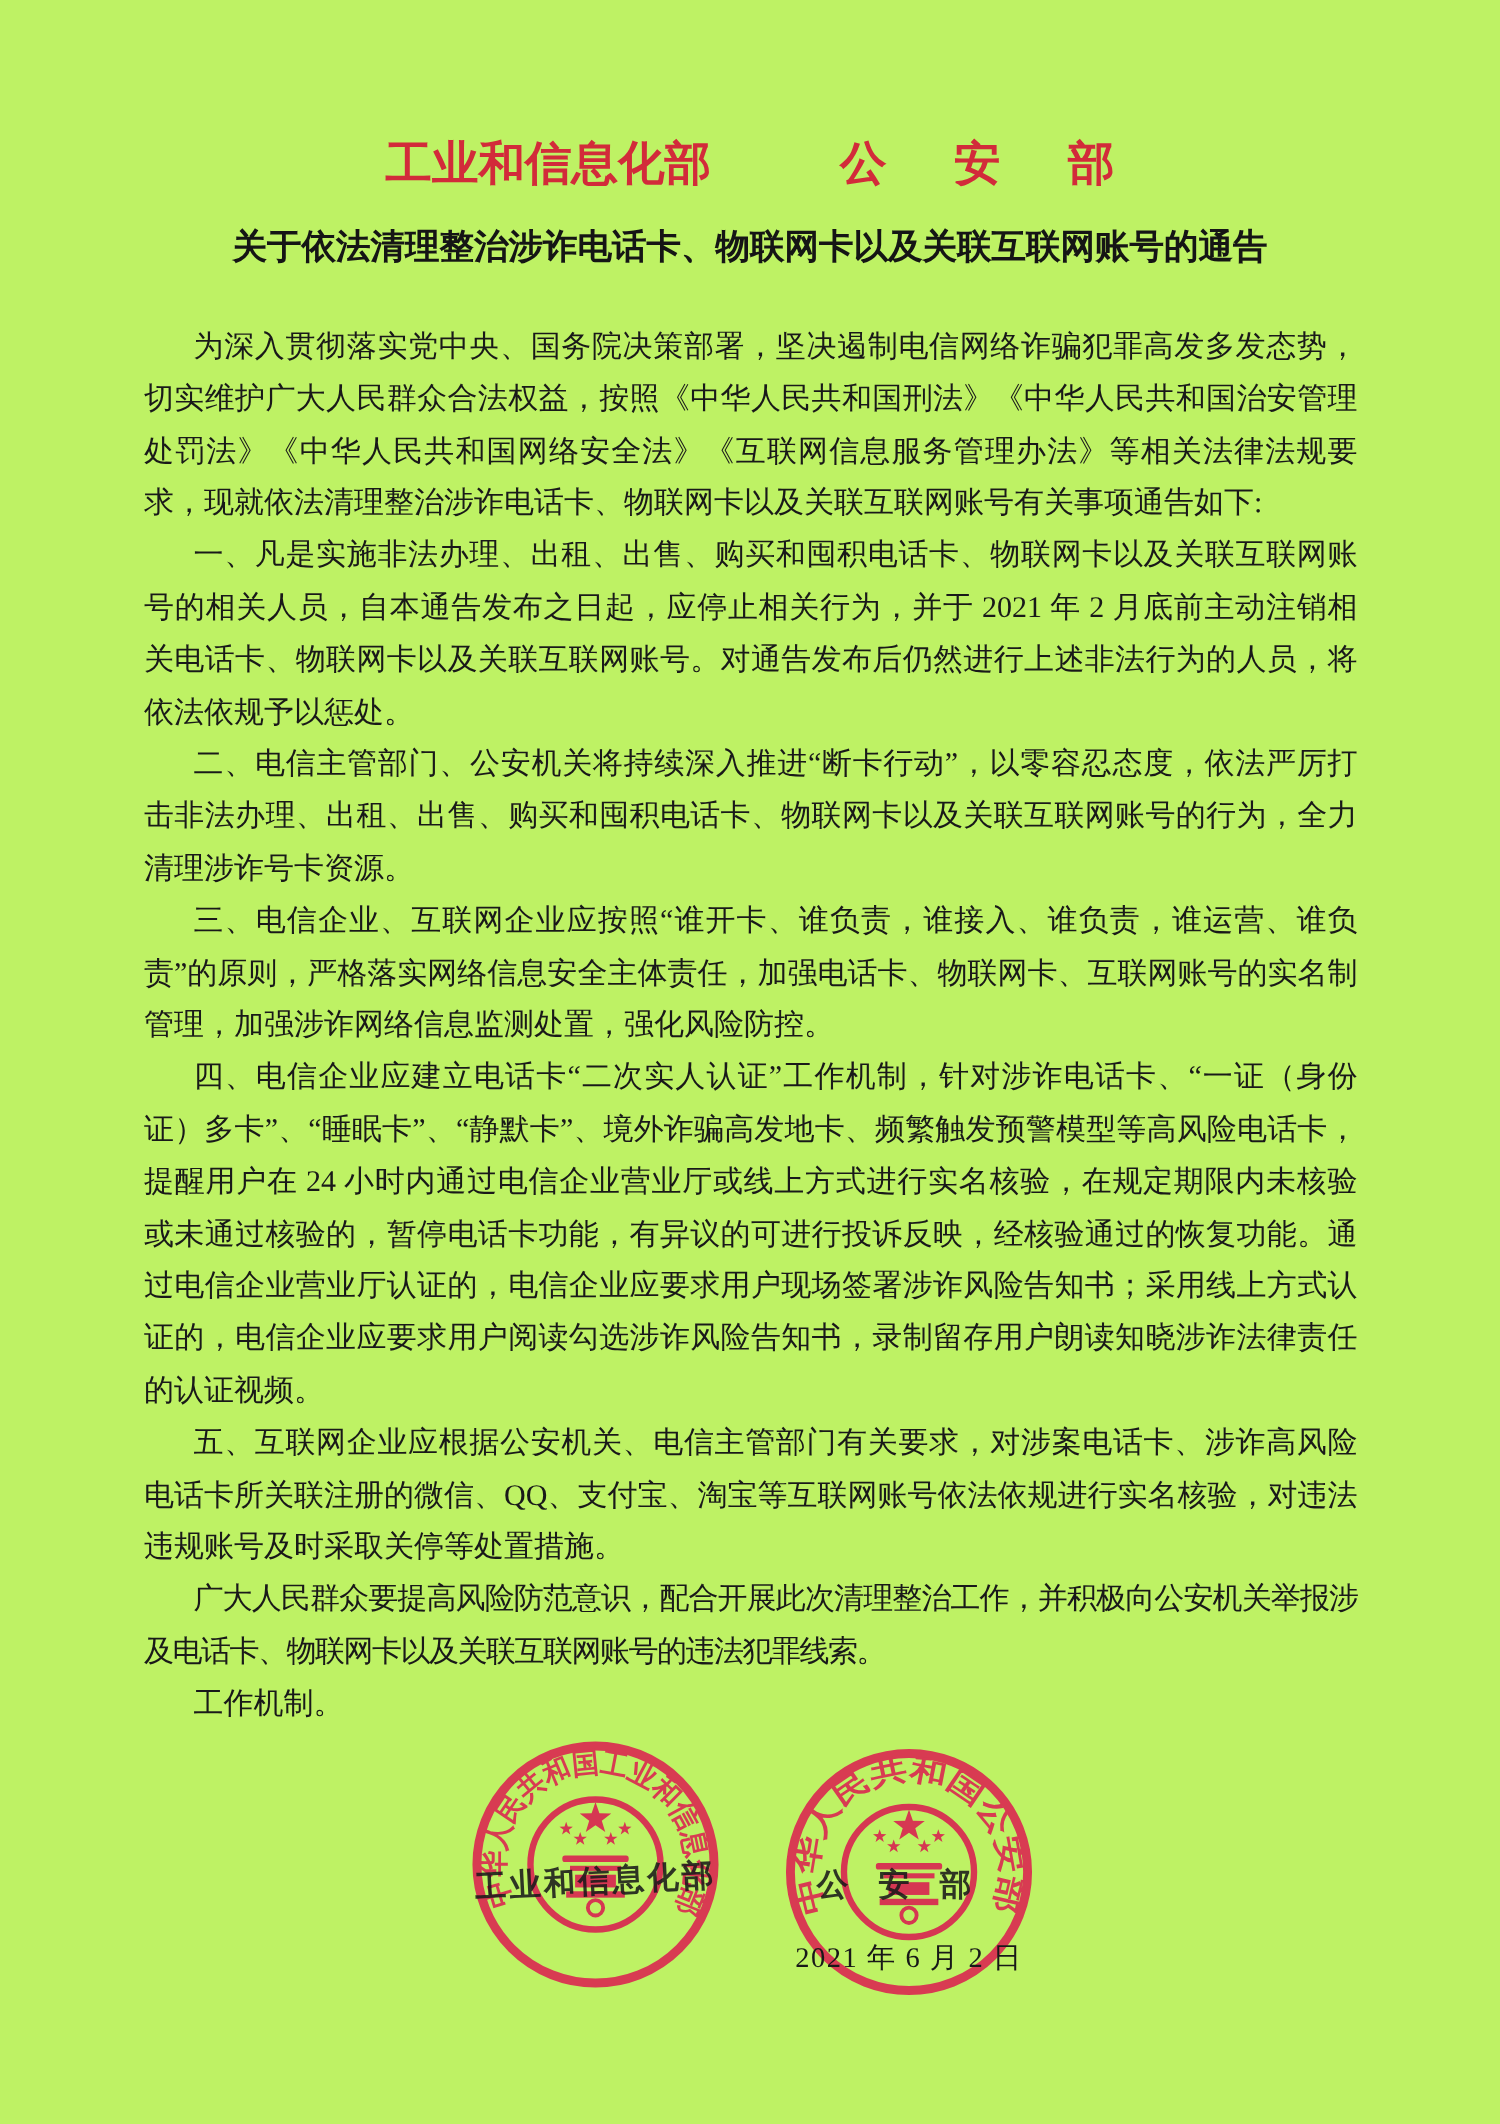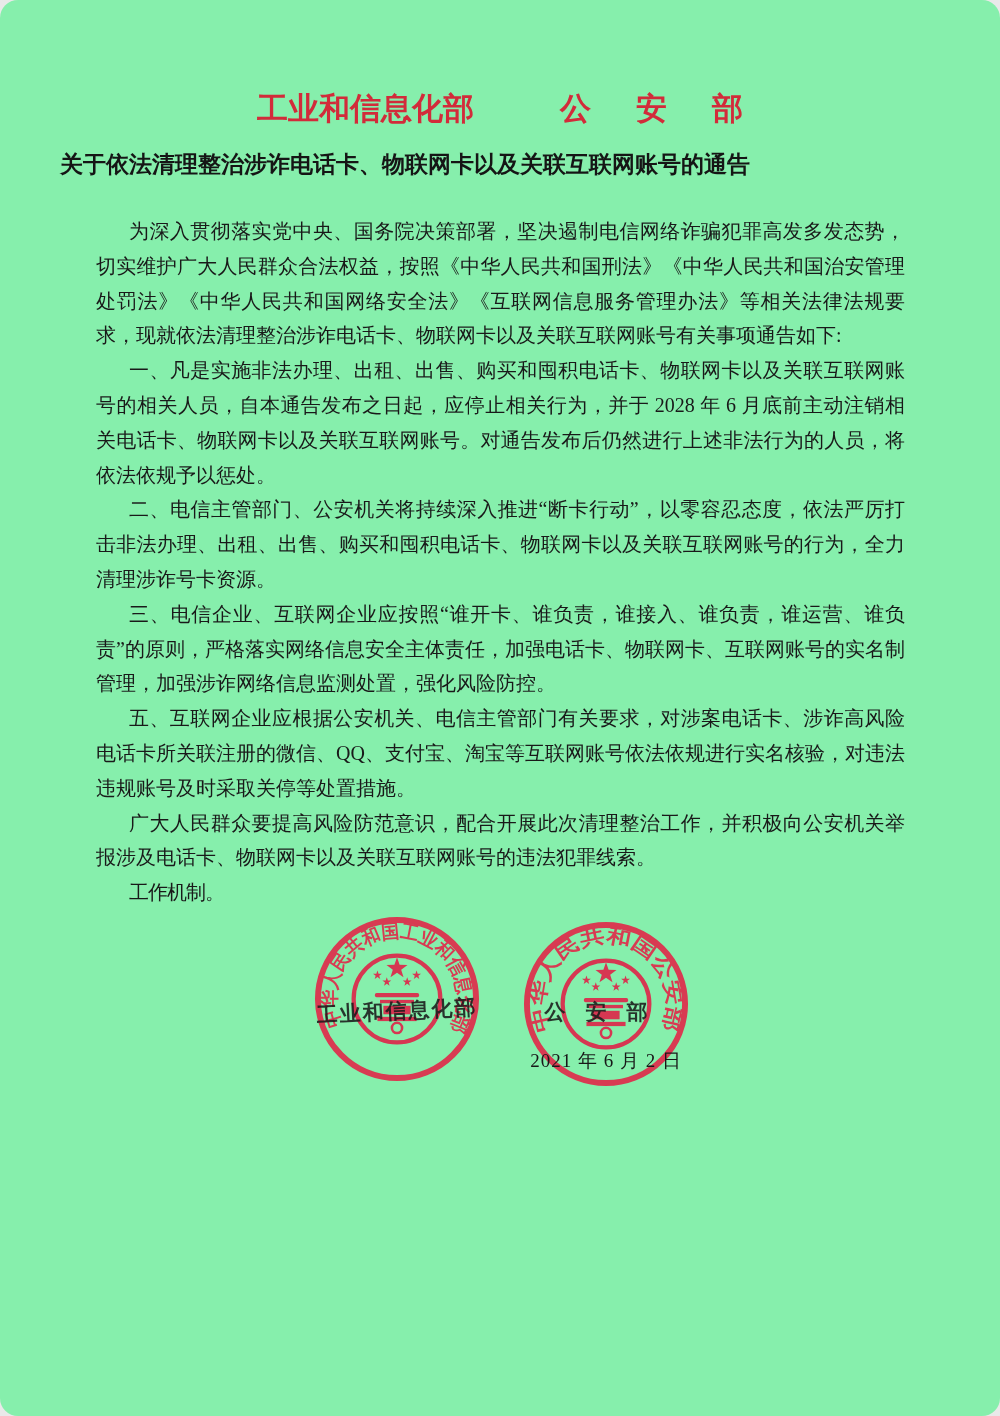--- a/index.html
+++ b/index.html
@@ -1,42 +1,42 @@
 <!DOCTYPE html>
 <html><head>
 <meta charset="utf-8">
 <style>
   html, body { margin:0; padding:0; background:#e9e9e9; }
   .page {
     position: relative;
     width: 1000px;
     height: 1416px;
     margin: 0 auto;
-    background: #86efac;
+    background: #bef264;
     overflow: hidden;
     font-family: "Liberation Serif", "DejaVu Serif", serif;
     color: #1c1c1c;
-    border-radius: 18px;
   }
   
   .ministries {
     display: flex;
     justify-content: center;
     align-items: baseline;
     gap: 86px;
     margin-top: 90px;
     font-family: "Liberation Sans", "DejaVu Sans", sans-serif;
     font-weight: bold;
     font-size: 31px;
     color: #d22b3a;
     line-height: 38px;
   }
   .ministry-right { letter-spacing: 1.45em; margin-right: -1.45em; }
   .doc-title {
     margin: 20px 60px 0 60px;
+    text-align: center;
     font-family: "Liberation Sans", "DejaVu Sans", sans-serif;
     font-weight: bold;
     font-size: 23px;
     color: #151515;
     line-height: 32px;
   }
   
   .doc-body {
     margin: 34px 95px 0 96px;
     text-align: justify;
@@ -84,23 +84,24 @@
 
   <div class="ministries">
     <span>工业和信息化部</span>
     <span class="ministry-right">公安部</span>
   </div>
 
   <h1 class="doc-title">关于依法清理整治涉诈电话卡、物联网卡以及关联互联网账号的通告</h1>
 
   <main class="doc-body">
       <p class="para">为深入贯彻落实党中央、国务院决策部署，坚决遏制电信网络诈骗犯罪高发多发态势，切实维护广大人民群众合法权益，按照《中华人民共和国刑法》《中华人民共和国治安管理处罚法》《中华人民共和国网络安全法》《互联网信息服务管理办法》等相关法律法规要求，现就依法清理整治涉诈电话卡、物联网卡以及关联互联网账号有关事项通告如下:</p>
-      <p class="para">一、凡是实施非法办理、出租、出售、购买和囤积电话卡、物联网卡以及关联互联网账号的相关人员，自本通告发布之日起，应停止相关行为，并于 2028 年 6 月底前主动注销相关电话卡、物联网卡以及关联互联网账号。对通告发布后仍然进行上述非法行为的人员，将依法依规予以惩处。</p>
+      <p class="para">一、凡是实施非法办理、出租、出售、购买和囤积电话卡、物联网卡以及关联互联网账号的相关人员，自本通告发布之日起，应停止相关行为，并于 2021 年 2 月底前主动注销相关电话卡、物联网卡以及关联互联网账号。对通告发布后仍然进行上述非法行为的人员，将依法依规予以惩处。</p>
       <p class="para">二、电信主管部门、公安机关将持续深入推进“断卡行动”，以零容忍态度，依法严厉打击非法办理、出租、出售、购买和囤积电话卡、物联网卡以及关联互联网账号的行为，全力清理涉诈号卡资源。</p>
       <p class="para">三、电信企业、互联网企业应按照“谁开卡、谁负责，谁接入、谁负责，谁运营、谁负责”的原则，严格落实网络信息安全主体责任，加强电话卡、物联网卡、互联网账号的实名制管理，加强涉诈网络信息监测处置，强化风险防控。</p>
+      <p class="para">四、电信企业应建立电话卡“二次实人认证”工作机制，针对涉诈电话卡、“一证（身份证）多卡”、“睡眠卡”、“静默卡”、境外诈骗高发地卡、频繁触发预警模型等高风险电话卡，提醒用户在 24 小时内通过电信企业营业厅或线上方式进行实名核验，在规定期限内未核验或未通过核验的，暂停电话卡功能，有异议的可进行投诉反映，经核验通过的恢复功能。通过电信企业营业厅认证的，电信企业应要求用户现场签署涉诈风险告知书；采用线上方式认证的，电信企业应要求用户阅读勾选涉诈风险告知书，录制留存用户朗读知晓涉诈法律责任的认证视频。</p>
       <p class="para">五、互联网企业应根据公安机关、电信主管部门有关要求，对涉案电话卡、涉诈高风险电话卡所关联注册的微信、QQ、支付宝、淘宝等互联网账号依法依规进行实名核验，对违法违规账号及时采取关停等处置措施。</p>
       <p class="para">广大人民群众要提高风险防范意识，配合开展此次清理整治工作，并积极向公安机关举报涉及电话卡、物联网卡以及关联互联网账号的违法犯罪线索。</p>
       <p class="para">工作机制。</p>
     </main>
 
   <div class="seals">
 
     <div class="seal seal-left">
       <svg viewBox="0 0 200 200">
         <circle cx="100" cy="100" r="93" fill="none" stroke="#d83b52" stroke-width="7"></circle>

